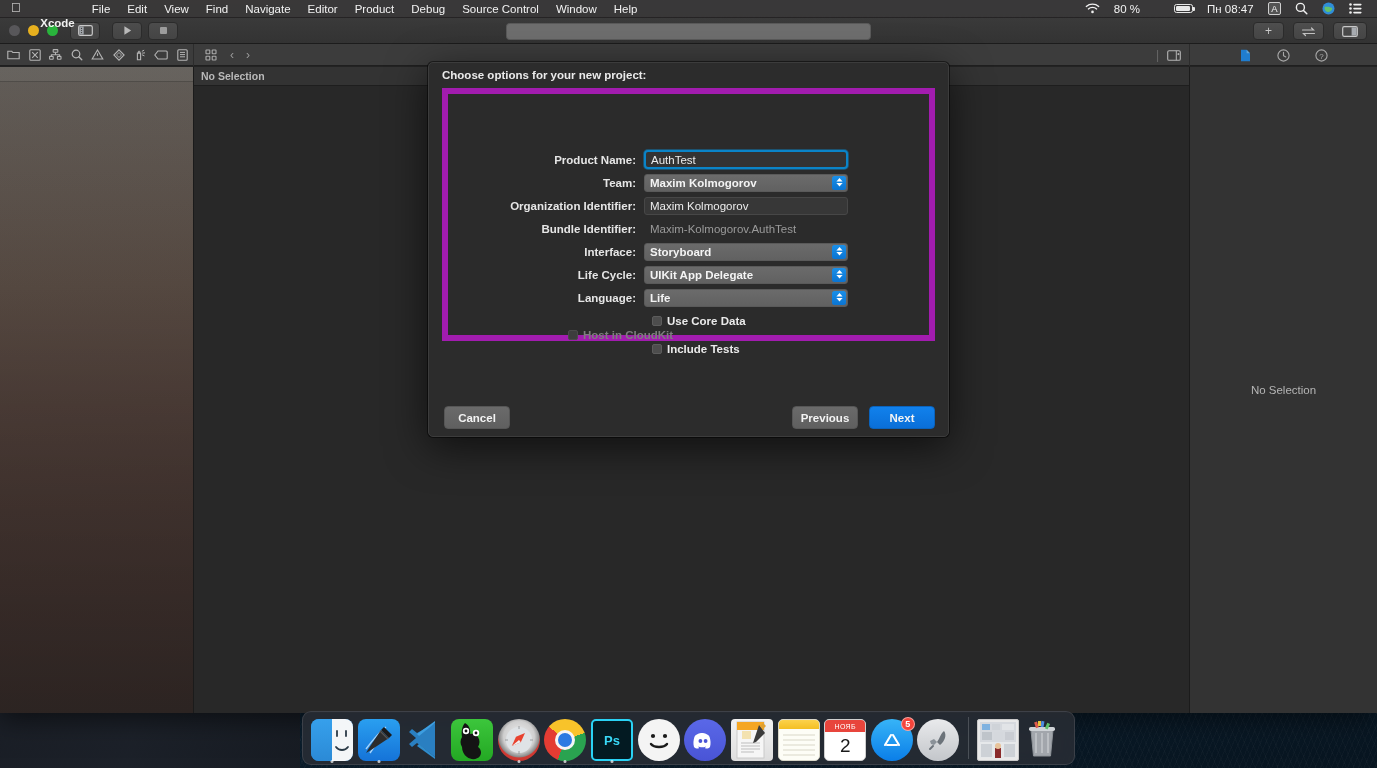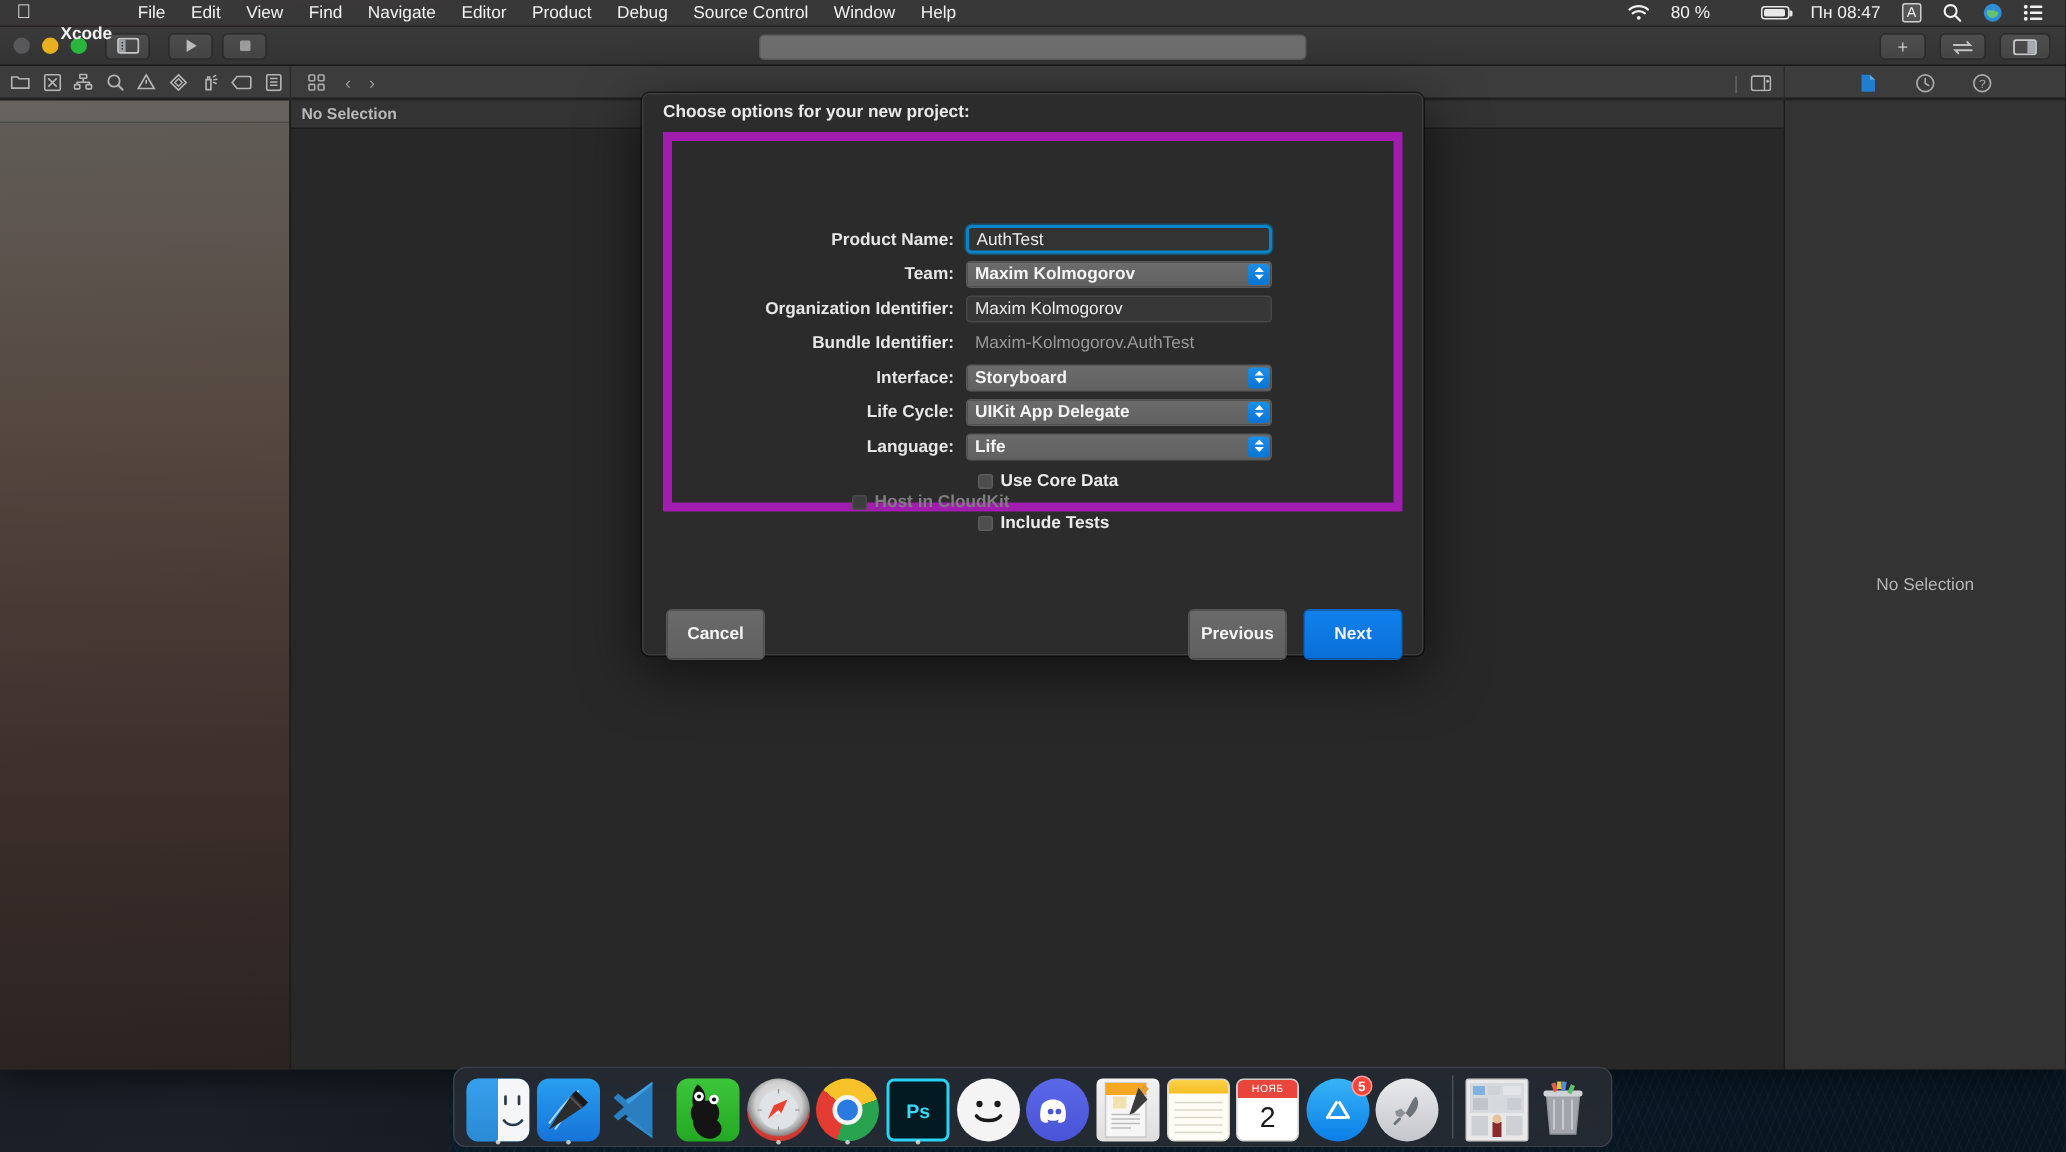--- a/index.html
+++ b/index.html
@@ -187,21 +187,21 @@
   .cbox {
     width: 10px; height: 10px; border-radius: 2px; background: #4d4d4d;
     border: 1px solid #5c5c5c; margin-right: 5px; flex: 0 0 10px;
   }
   .cbox.dim { background: #3d3d3d; border-color: #4a4a4a; }
   .clabel { font-size: 11.5px; color: #ebebeb; font-weight: bold; }
   .clabel.dim { color: #7e7e7e; }
 
   #sheet-buttons { position: absolute; left: 13px; right: 13px; bottom: 10px; height: 20px; }
   .btn {
-    height: 34px; min-width: 66px; border-radius: 4px; font-size: 11.5px;
+    height: 23px; min-width: 66px; border-radius: 4px; font-size: 11.5px;
     display:inline-flex; align-items:center; justify-content:center;
     border: 1px solid #565656;
     background: linear-gradient(#6a6a6a,#606060); color: #f3f3f3;
     font-weight: bold;
   }
   .btn.primary { background: linear-gradient(#1181ec,#0a6fd8); border-color:#0a63bd; }
   #btn-cancel { position:absolute; left: 2px; top: 0; }
   #btn-prev { position:absolute; right: 77px; top: 0; }
   #btn-next { position:absolute; right: 0px; top: 0; }
 

